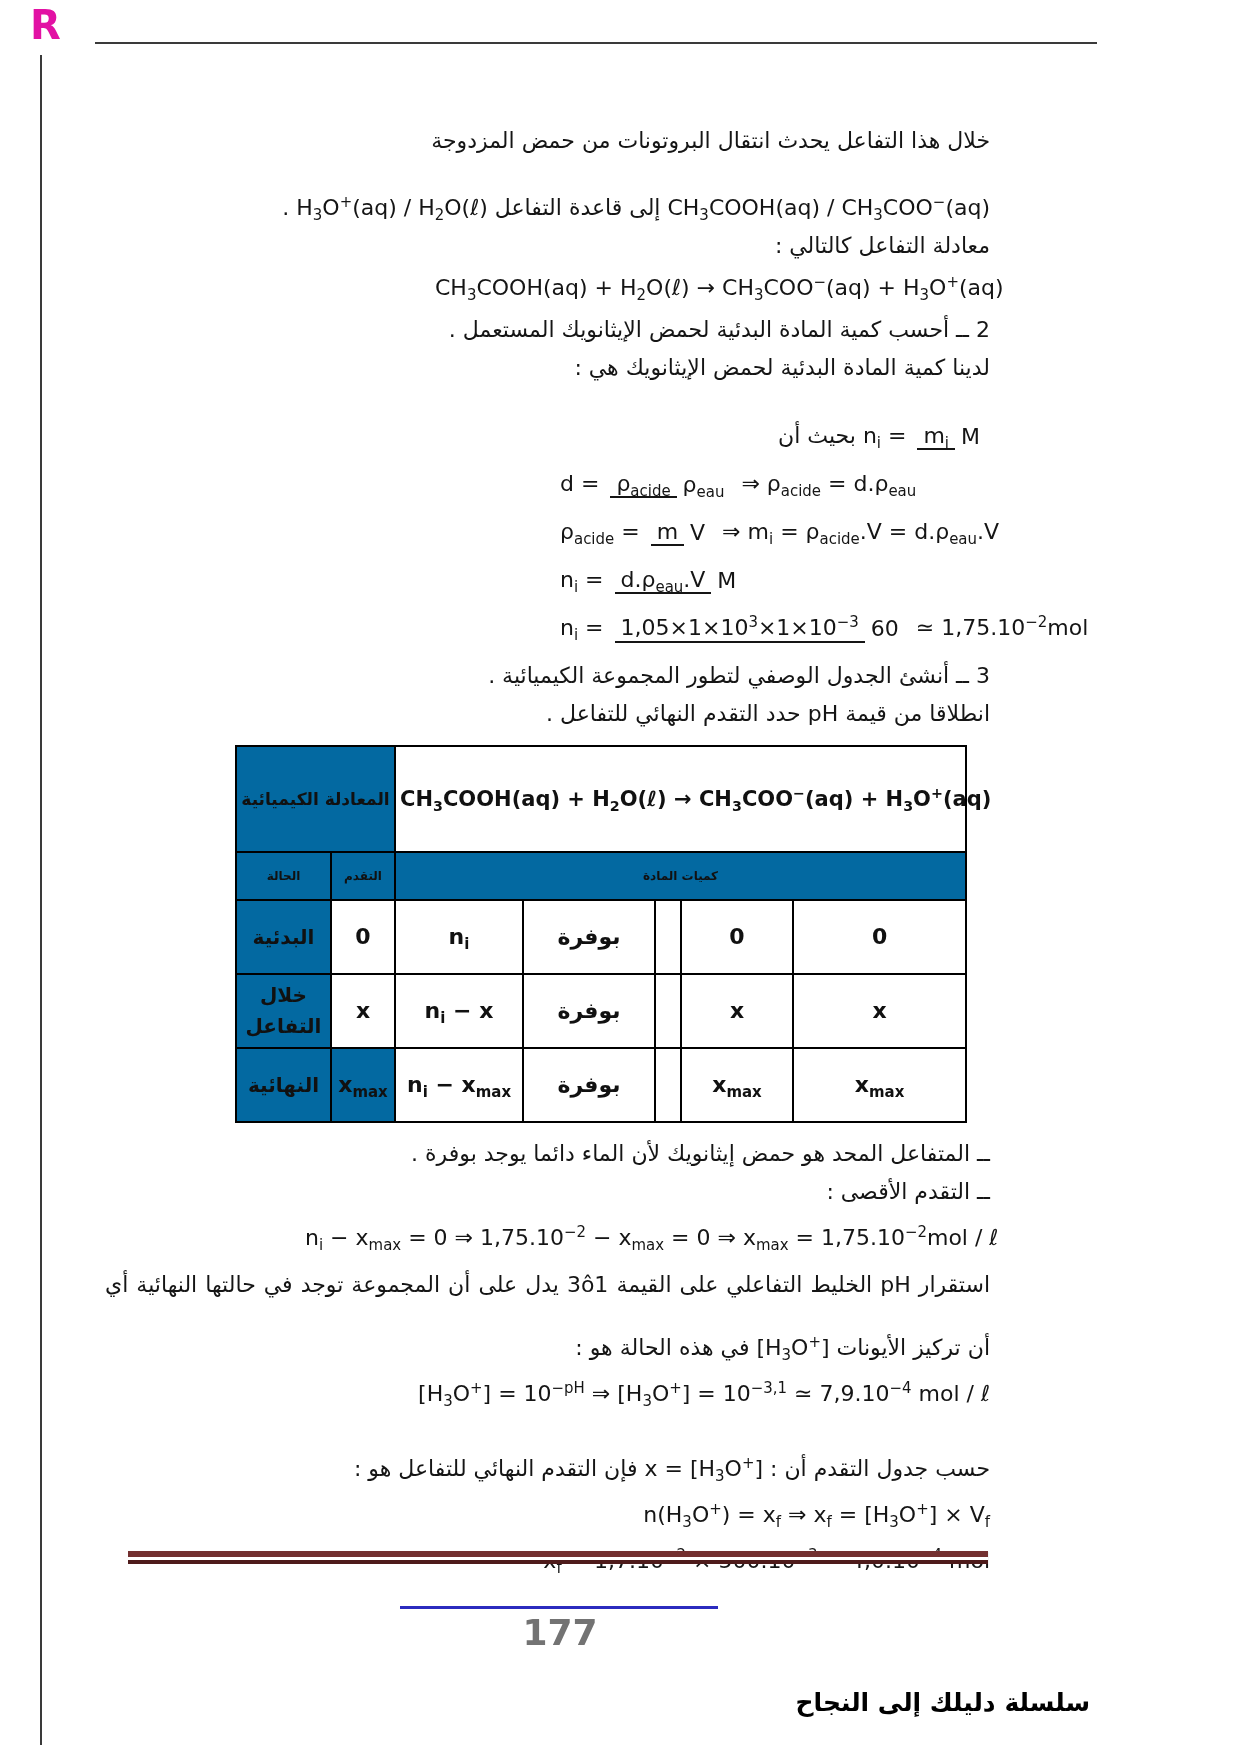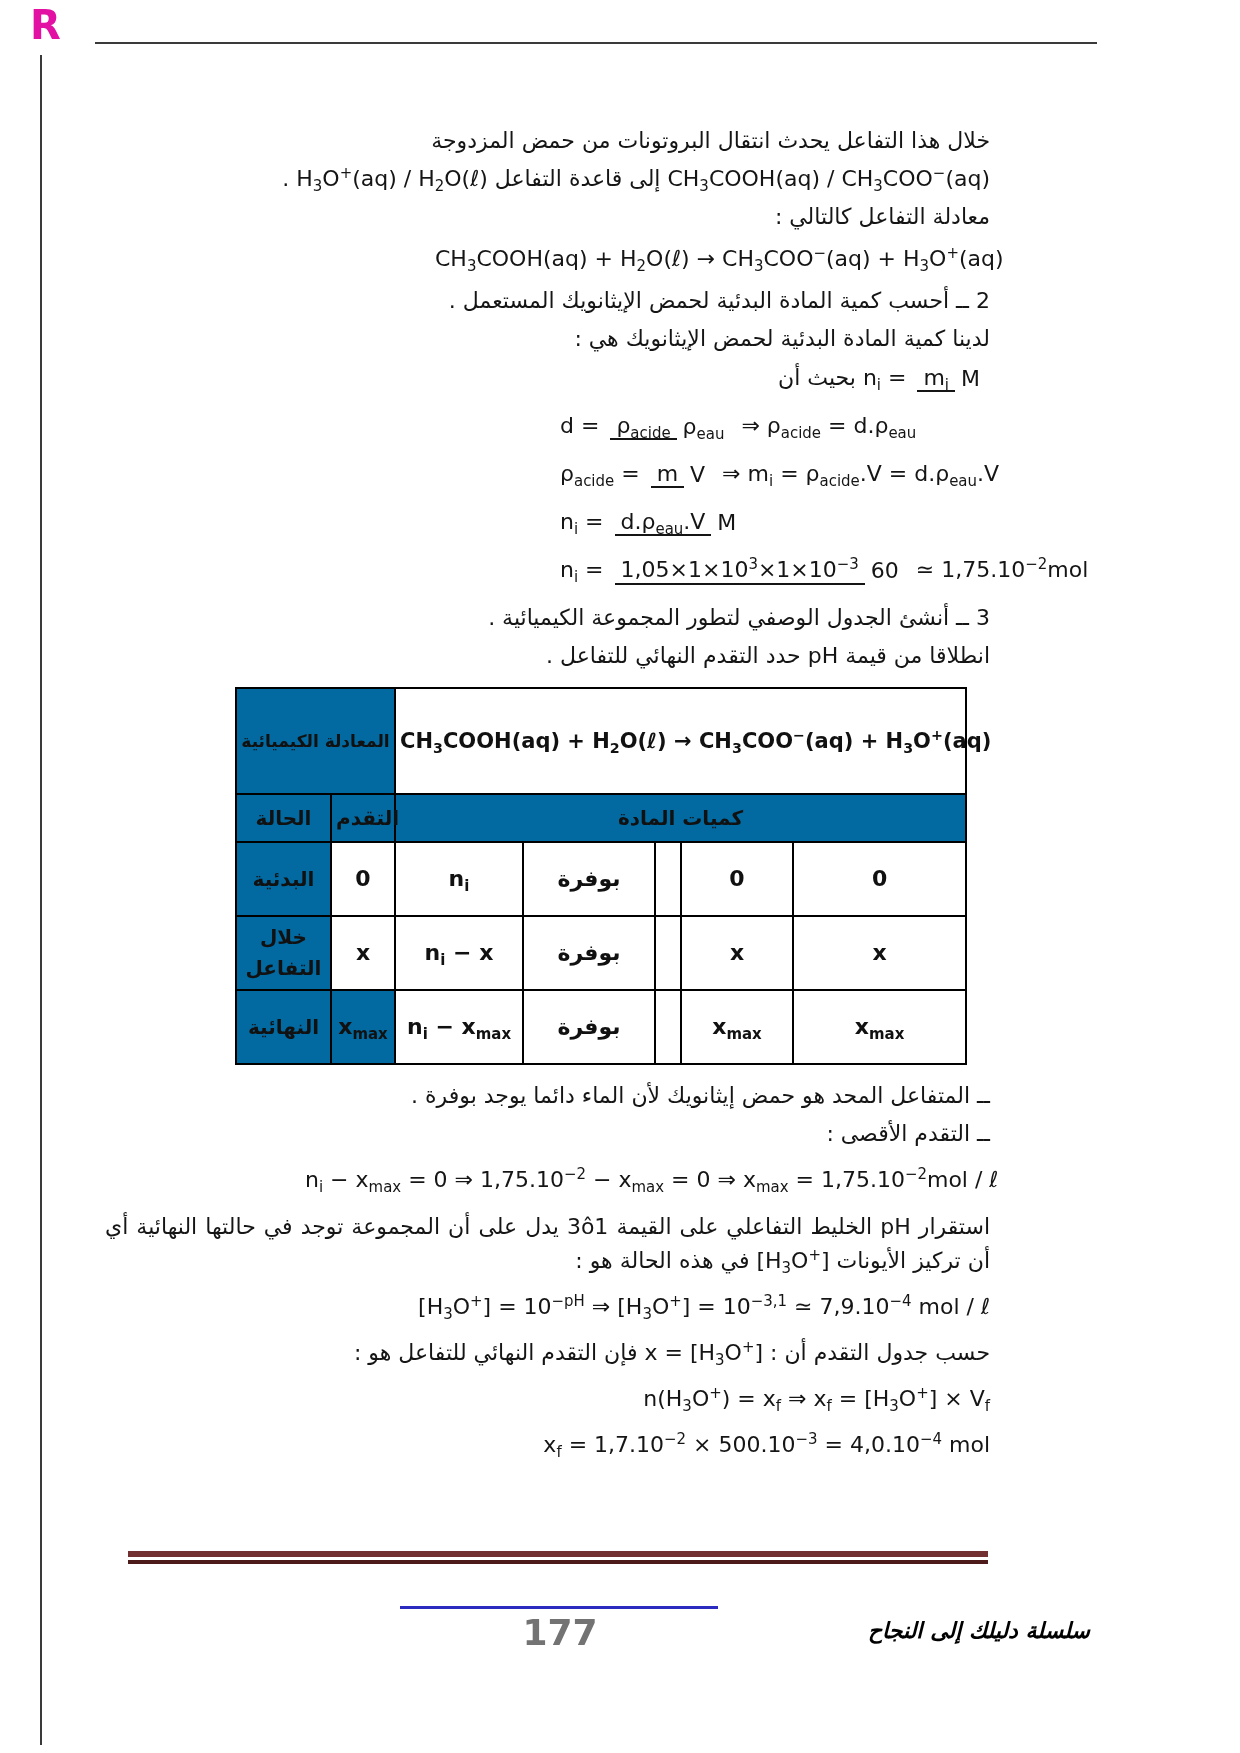--- a/index.html
+++ b/index.html
@@ -6,54 +6,54 @@
   .page{position:relative;width:1240px;height:1753px;background:#ffffff;color:#151515;
         font-family:"DejaVu Sans",sans-serif;overflow:hidden;}
   .logo{position:absolute;left:30px;top:2px;font-size:40px;font-weight:bold;color:#e211a4;}
   .top-rule{position:absolute;left:95px;top:42px;width:1002px;height:2px;background:#3a3a3a;}
   .left-rule{position:absolute;left:40px;top:55px;height:1690px;width:2px;background:#3a3a3a;}
 
   .content{position:absolute;left:105px;top:120px;width:885px;direction:rtl;text-align:right;
            font-size:22px;line-height:1.55;}
   .content p{margin:4px 0;}
   .just{text-align:justify;}
-  .ltr{direction:ltr;unicode-bidi:isolate;display:inline-block;}
+  .ltr{direction:ltr;unicode-bidi:isolate;display:inline-block;margin-top:29px;}
 
   .formula{direction:ltr;unicode-bidi:isolate;white-space:nowrap;}
   sub,sup{font-size:68%;line-height:0;}
   .frac{display:inline-flex;flex-direction:row;align-items:center;vertical-align:middle;
         margin:0 4px;line-height:1.15;}
   .fnum{border-bottom:2px solid #151515;padding:0 6px;display:block;}
   .fden{padding:0 6px;display:block;}
 
   .eq-line{direction:ltr;text-align:center;margin:8px 0 8px 330px;white-space:nowrap;font-size:22px;}
   .fblock{direction:ltr;text-align:left;margin:6px 0 6px 455px;}
   .fblock .formula{display:block;margin:14px 0;font-size:22px;}
   .fcenter{display:block;text-align:right;margin:12px 0 12px 200px;font-size:22px;}
 
   .table-wrap{direction:ltr;margin:14px 25px 14px 130px;}
   .adv-table{border-collapse:collapse;direction:ltr;width:730px;table-layout:fixed;
              font-weight:bold;font-size:21px;text-align:center;color:#111;}
   .adv-table td{border:2px solid #000;padding:4px;vertical-align:middle;}
   .gray{background:#0369a1;}
   .eq-row td{height:96px;}
   .eq-label{font-size:17px;white-space:nowrap;}
-  .hdr-row td{height:38px;font-size:20px;}
+  .hdr-row td{height:38px;font-size:12px;}
   .data-row td{height:64px;}
   .state-cell{font-size:20px;}
   .amt{font-size:22px;}
 
   .footer-bar{position:absolute;left:128px;top:1551px;width:860px;}
   .footer-bar .bar-top{height:6px;background:#733030;}
   .footer-bar .bar-gap{height:3px;background:#ffffff;}
   .footer-bar .bar-bottom{height:4px;background:#4e1b1b;}
   .blue-line{position:absolute;left:400px;top:1606px;width:318px;height:3px;background:#2b2bbf;}
   .page-num{position:absolute;left:460px;top:1612px;width:200px;text-align:center;
             font-size:36px;font-weight:bold;color:#737373;}
-  .series{position:absolute;right:150px;top:1618px;direction:rtl;font-size:22px;font-weight:bold;color:#000;font-style:italic;}
+  .series{position:absolute;right:150px;top:1688px;direction:rtl;font-size:25px;font-weight:bold;color:#000;}
 </style>
 </head>
 <body>
 
 <div class="page">
 
   <div class="logo">R</div>
   <div class="top-rule"></div>
   <div class="left-rule"></div>
 

